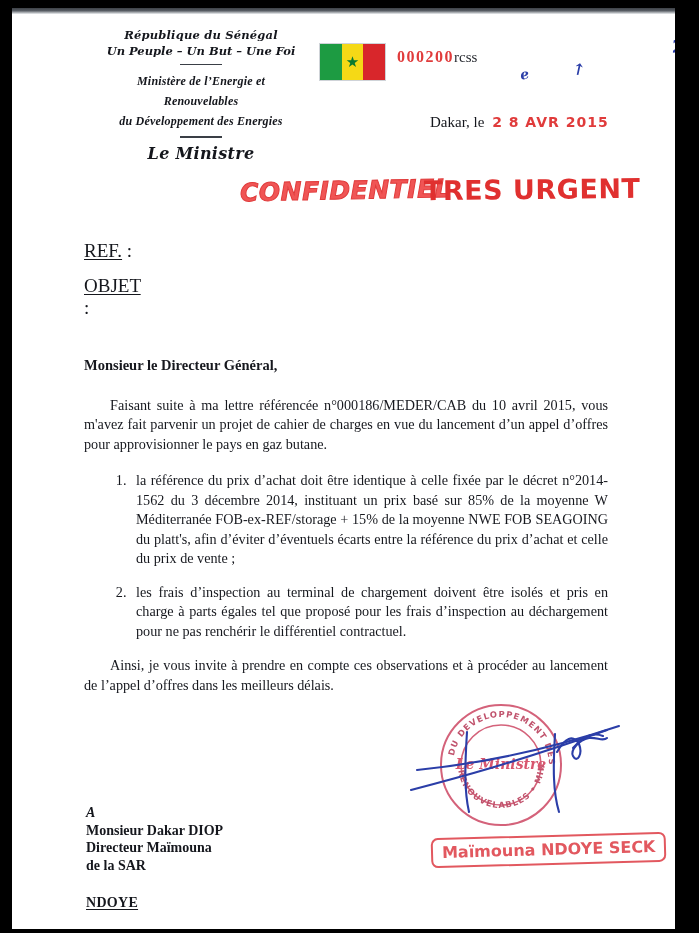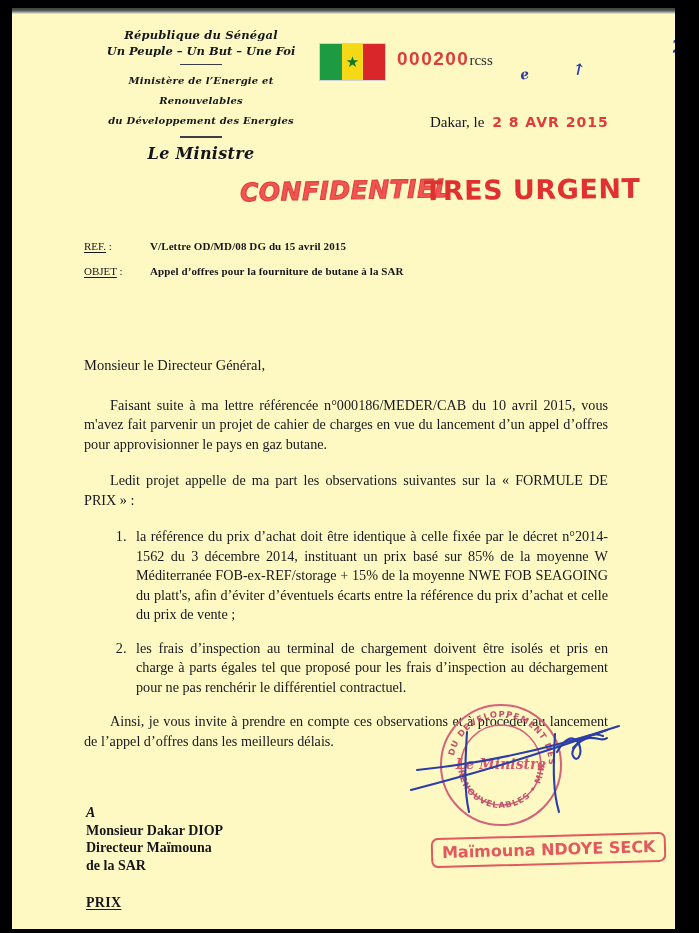--- a/index.html
+++ b/index.html
@@ -15,21 +15,21 @@
     font-family: "Liberation Serif", serif;
   }
 
   
   .page {
     position: absolute;
     left: 12px;
     top: 8px;
     width: 663px;
     height: 921px;
-    background: #fef9c3;
+    background: #ffffff;
     overflow: hidden;
   }
   .scan-top-band {
     position: absolute;
     left: 0; top: 0;
     width: 100%;
     height: 6px;
     background: linear-gradient(180deg,#1a1f26 0%, #3a4048 45%, #e9ecef 100%);
     opacity: .85;
   }
@@ -62,24 +62,25 @@
     line-height: 16px;
     font-weight: 600;
   }
   .hr-short {
     width: 42px;
     height: 1.3px;
     background: #3a3f46;
     margin: 5px auto 6px auto;
   }
   .ministry-name {
-    font-size: 10px;
+    font-size: 12px;
     font-weight: 700;
     line-height: 20px;
     letter-spacing: .2px;
+    font-family: Liberation Serif, serif;
   }
   .le-ministre {
     font-size: 16px;
     font-weight: 700;
     margin-top: 2px;
     letter-spacing: .3px;
   }
 
   
   .flag {
@@ -105,22 +106,22 @@
   
   .ref-stamp-line {
     position: absolute;
     left: 385px;
     top: 26px;
     display: flex;
     align-items: baseline;
     white-space: nowrap;
   }
   .ref-number {
-    font-family: Liberation Sans, sans-serif;
-    font-size: 19px;
+    font-family: Liberation Serif, serif;
+    font-size: 16px;
     font-weight: 700;
     color: #e03b3b;
     letter-spacing: 1.5px;
   }
   .ref-tail {
     font-family: "Liberation Serif", serif;
     font-size: 17px;
     font-weight: 700;
     color: #15171d;
     letter-spacing: .2px;
@@ -189,23 +190,23 @@
 
   
   .meta {
     position: absolute;
     left: 72px;
     top: 232px;
     width: 540px;
   }
   .meta-row {
     display: flex;
-    align-items: center;
+    align-items: flex-start;
     margin-bottom: 13px;
-    font-size: 11px;
+    font-size: 19px;
     color: #15171d;
   }
   .meta-key {
     width: 66px;
     flex: 0 0 66px;
     font-weight: 400;
   }
   .meta-key u { text-decoration: underline; text-underline-offset: 2px; }
   .meta-val {
     font-weight: 700;
@@ -216,21 +217,21 @@
   .body-area {
     position: absolute;
     left: 72px;
     top: 348px;
     width: 524px;
     font-size: 14.2px;
     color: #16181e;
     line-height: 19.5px;
   }
   .salutation {
-    font-weight: 400;
+    font-weight: 700;
     margin-bottom: 20px;
     font-size: 14.5px;
   }
   .para {
     text-align: justify;
     margin: 0 0 17px 0;
     text-indent: 26px;
   }
   ol.obs {
     margin: 0 0 15px 0;
@@ -334,32 +335,29 @@
       <span class="date-stamp">2 8  AVR  2015</span>
     </div>
   </div>
 
   <div class="stamp-confidentiel">CONFIDENTIEL</div>
   <div class="stamp-tres-urgent">TRES URGENT</div>
 
   <div class="meta">
     <div class="meta-row">
       <span class="meta-key"><u>REF.</u><span> :</span></span>
-      <span class="meta-val">V/Lettre OD/MD/08 DG du 15 avril 2015</span>
     </div>
     <div class="meta-row">
       <span class="meta-key"><u>OBJET</u><span> :</span></span>
-      <span class="meta-val">Appel d’offres pour la fourniture de butane à la SAR</span>
     </div>
   </div>
 
   <div class="body-area">
     <div class="salutation">Monsieur le Directeur Général,</div>
     <p class="para">Faisant suite à ma lettre référencée n°000186/MEDER/CAB du 10 avril 2015, vous m'avez fait parvenir un projet de cahier de charges en vue du lancement d’un appel d’offres pour approvisionner le pays en gaz butane.</p>
-    <p class="para">Ledit projet appelle de ma part les observations suivantes sur la « FORMULE DE PRIX » :</p>
     <ol class="obs">
       <li>la référence du prix d’achat doit être identique à celle fixée par le décret n°2014-1562 du 3 décembre 2014, instituant un prix basé sur 85% de la moyenne W Méditerranée FOB-ex-REF/storage + 15% de la moyenne NWE FOB SEAGOING du platt's, afin d’éviter d’éventuels écarts entre la référence du prix d’achat et celle du prix de vente ;</li>
       <li>les frais d’inspection au terminal de chargement doivent être isolés et pris en charge à parts égales tel que proposé pour les frais d’inspection au déchargement pour ne pas renchérir le différentiel contractuel.</li>
     </ol>
     <p class="para">Ainsi, je vous invite à prendre en compte ces observations et à procéder au lancement de l’appel d’offres dans les meilleurs délais.</p>
   </div>
 
   <div class="seal">
     <svg width="128" height="128" viewBox="0 0 128 128" aria-hidden="true">
       <defs>
@@ -394,16 +392,16 @@
   <div class="name-stamp">
     <span class="first">Maïmouna</span> 
     <span>NDOYE SECK</span>
   </div>
 
   <div class="addressee">
     <div class="a-line">A</div>
     <div>Monsieur Dakar DIOP</div>
     <div>Directeur Maïmouna</div>
     <div>de la SAR</div>
-    <div class="city">PRIX</div>
+    <div class="city">NDOYE</div>
   </div>
 
 </div>
 
 </body></html>

